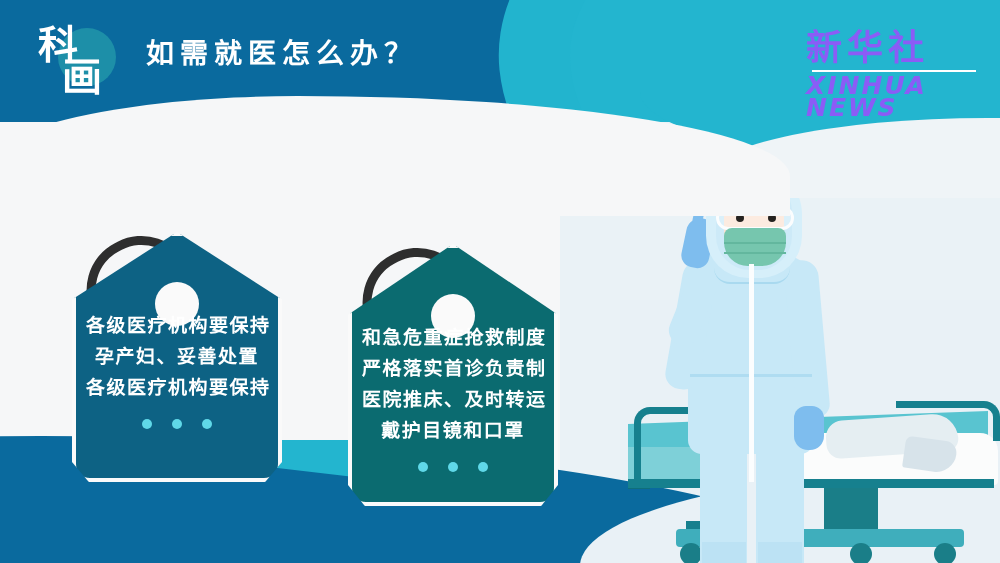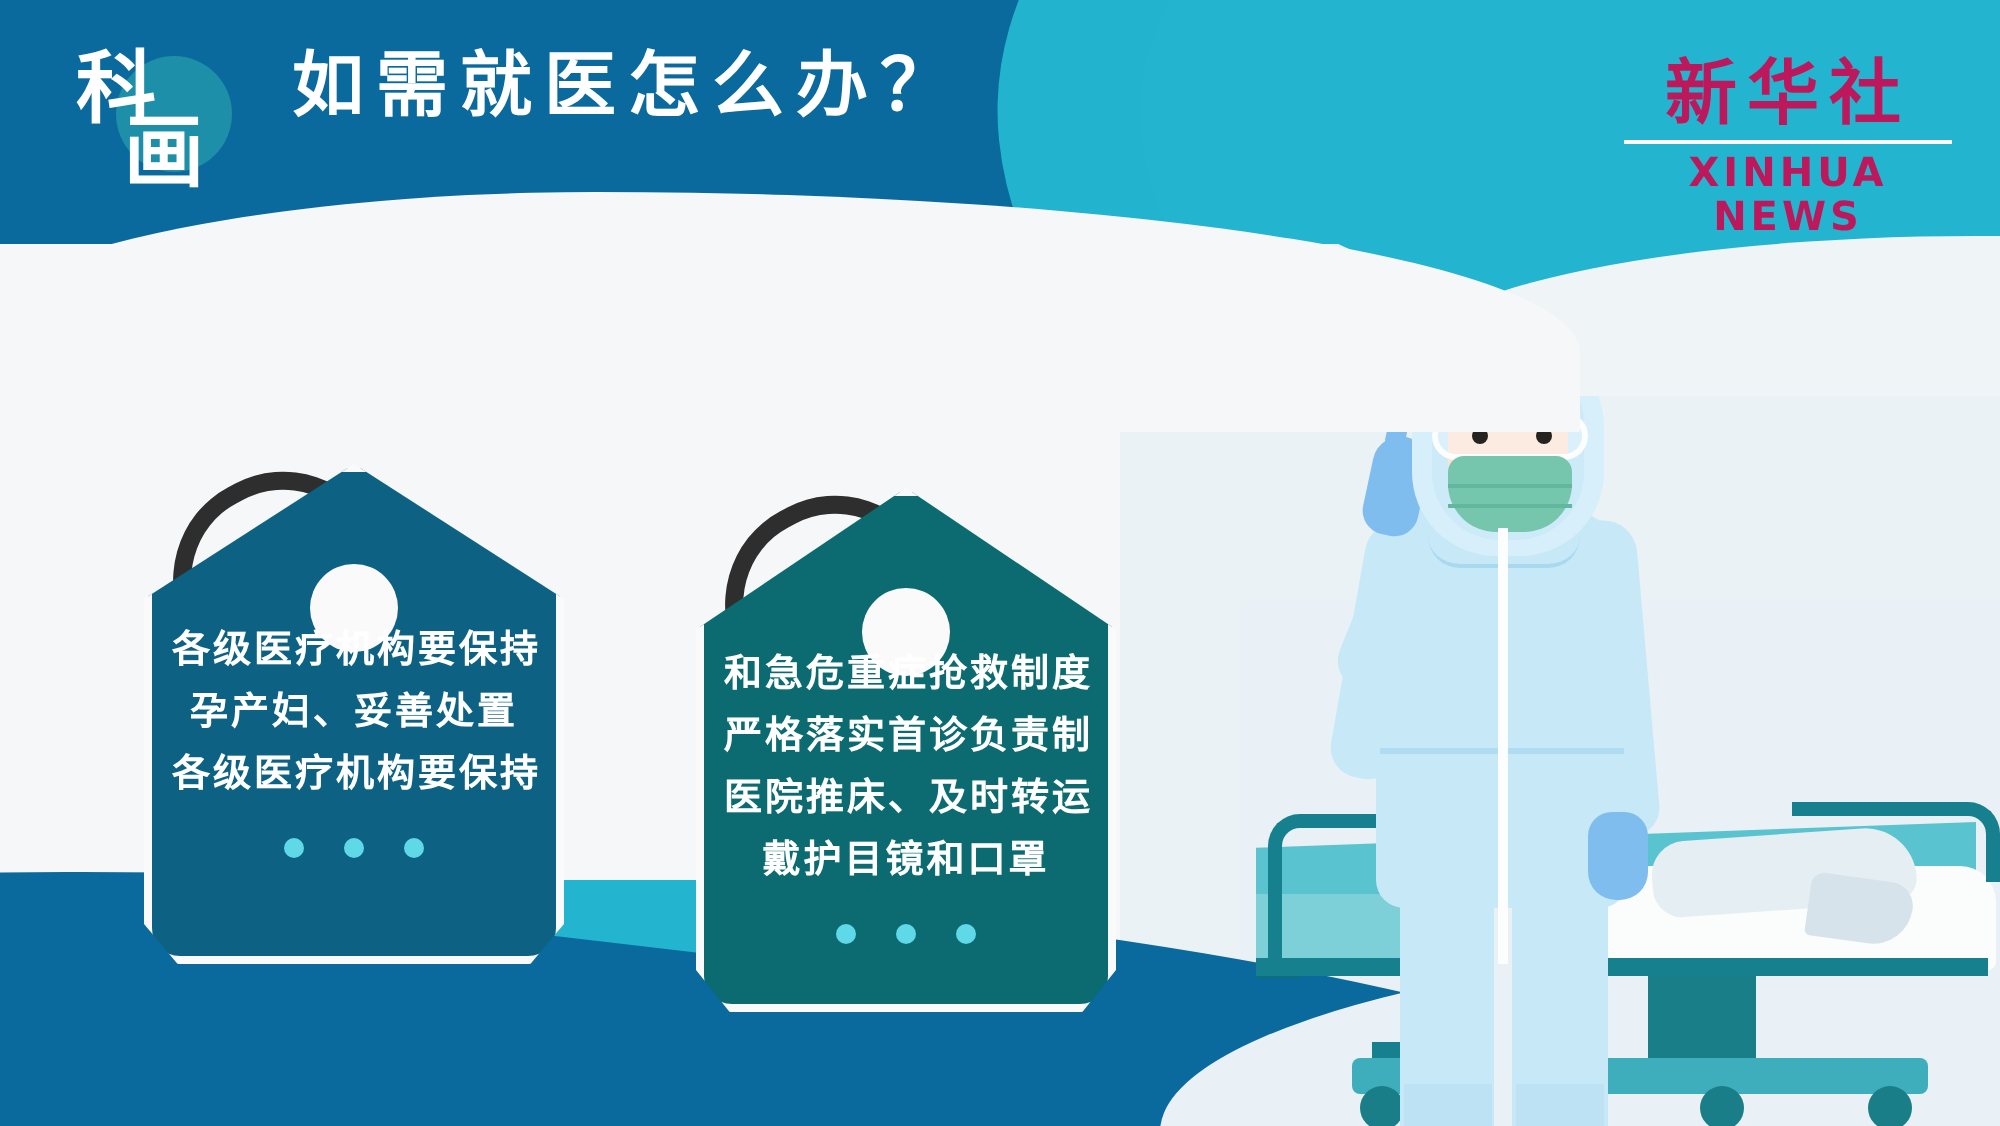--- a/index.html
+++ b/index.html
@@ -132,53 +132,53 @@
     font-family: "DejaVu Sans", "Liberation Sans", sans-serif;
   }
   .kehua-text span { display: block; }
   .kehua-a { margin-left: 2px; }
   .kehua-b { margin-left: 26px; margin-top: -6px; }
 
   
   .header-title {
     position: absolute;
     left: 146px;
-    top: 18px;
+    top: 28px;
     color: #ffffff;
-    font-size: 36px;
+    font-size: 28px;
     font-weight: bold;
     letter-spacing: 6px;
     line-height: 52px;
     white-space: nowrap;
   }
 
   
   .xinhua {
     position: absolute;
     left: 806px;
     top: 28px;
     width: 176px;
-    text-align: center;
-    color: #be185d;
+    color: #8b5cf6;
   }
   .xinhua-cn {
     font-size: 36px;
     font-weight: bold;
     letter-spacing: 5px;
     line-height: 40px;
   }
   .xinhua-rule {
     width: 164px;
     height: 2px;
     background: #ffffff;
     margin: 2px auto 3px auto;
   }
   .xinhua-en {
-    font-size: 20px;
+    font-size: 25px;
     font-weight: bold;
+    font-style: italic;
     letter-spacing: 2px;
     line-height: 22px;
   }
 
   
   .bottom-wave {
     position: absolute;
     left: -120px;
     top: 420px;
     width: 1080px;

